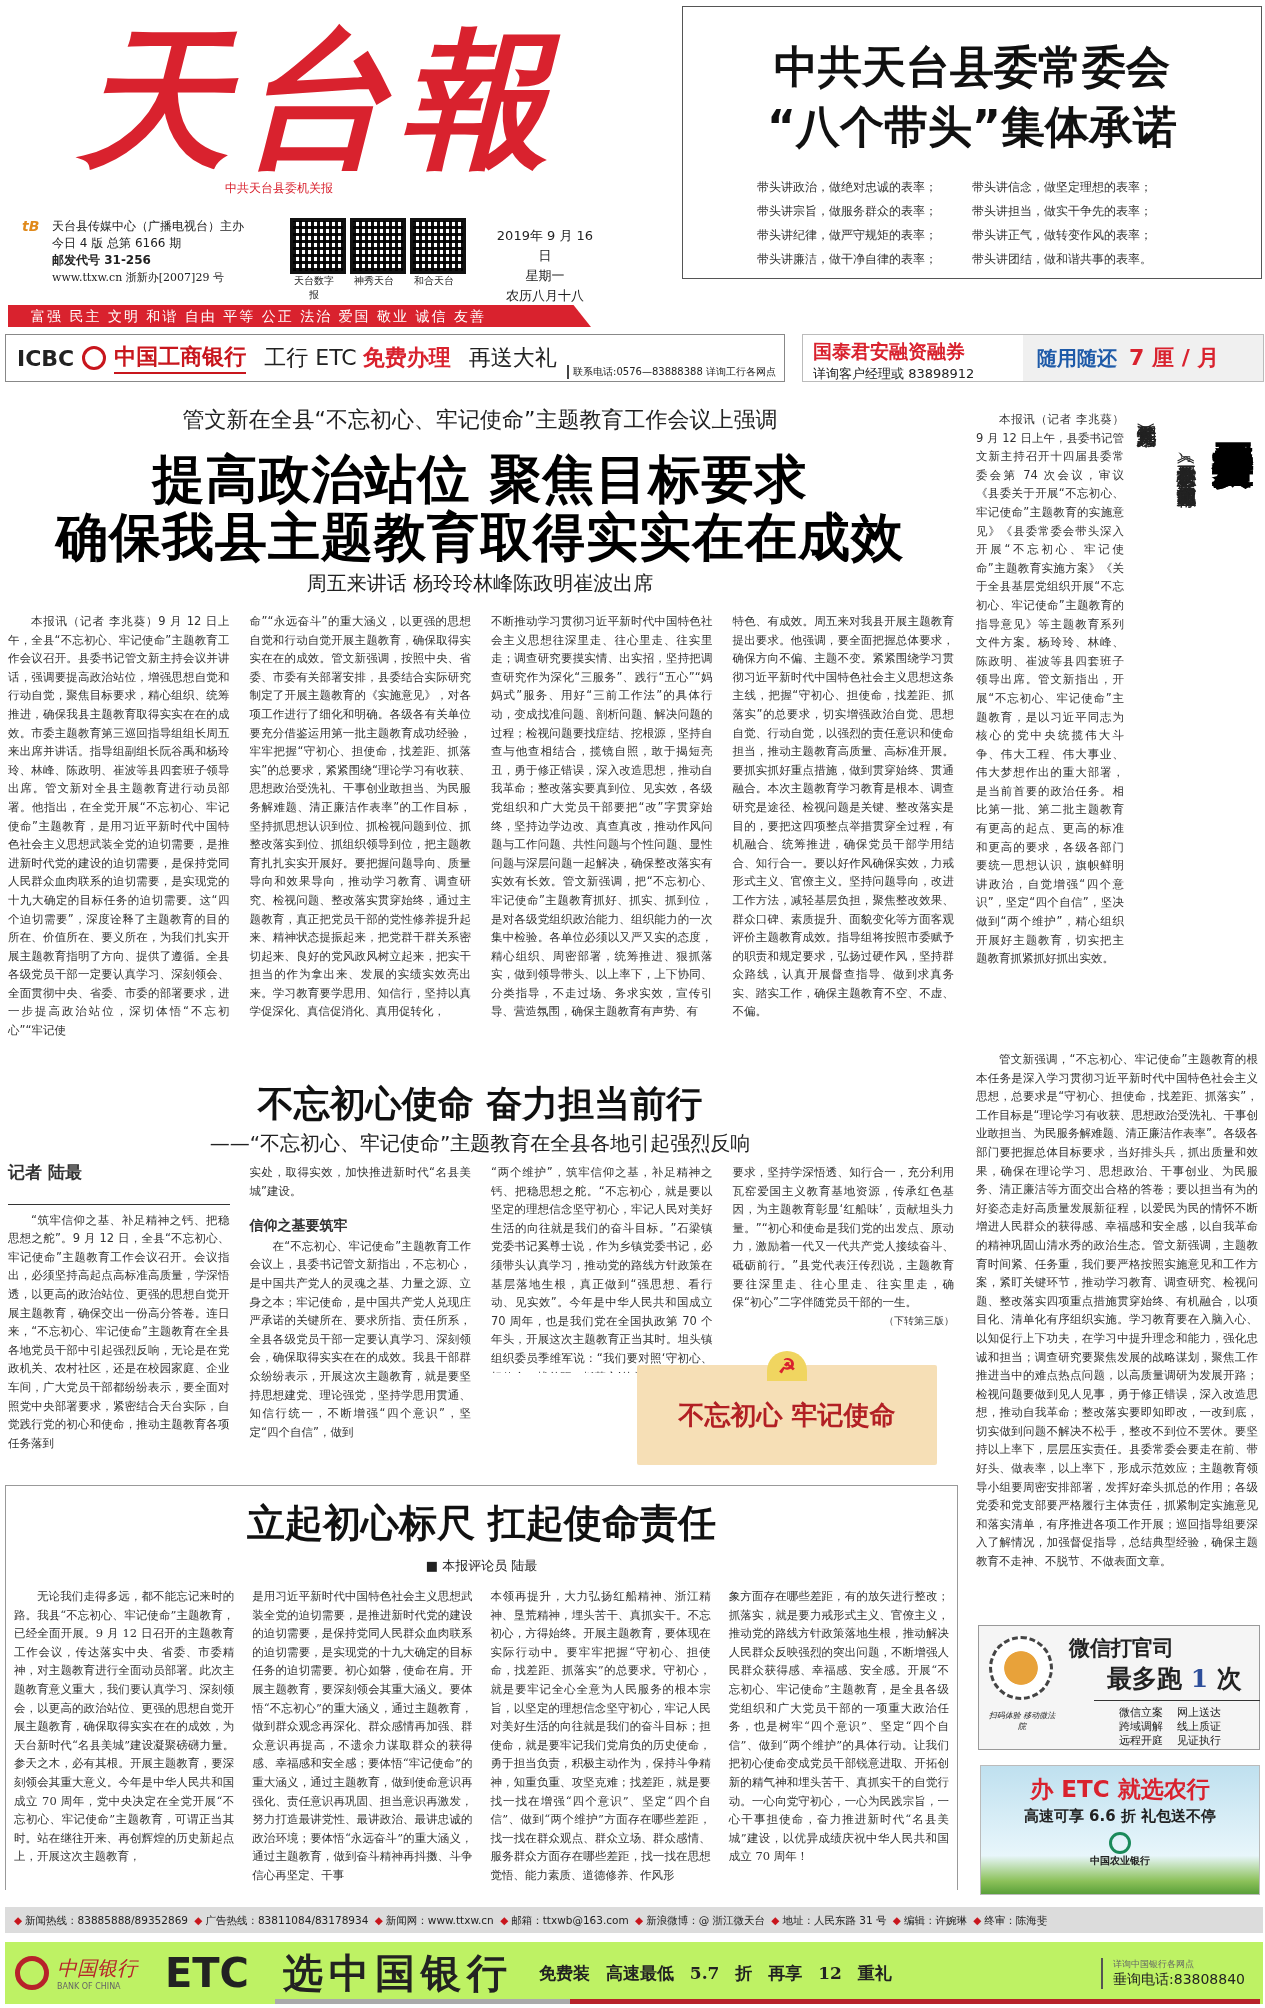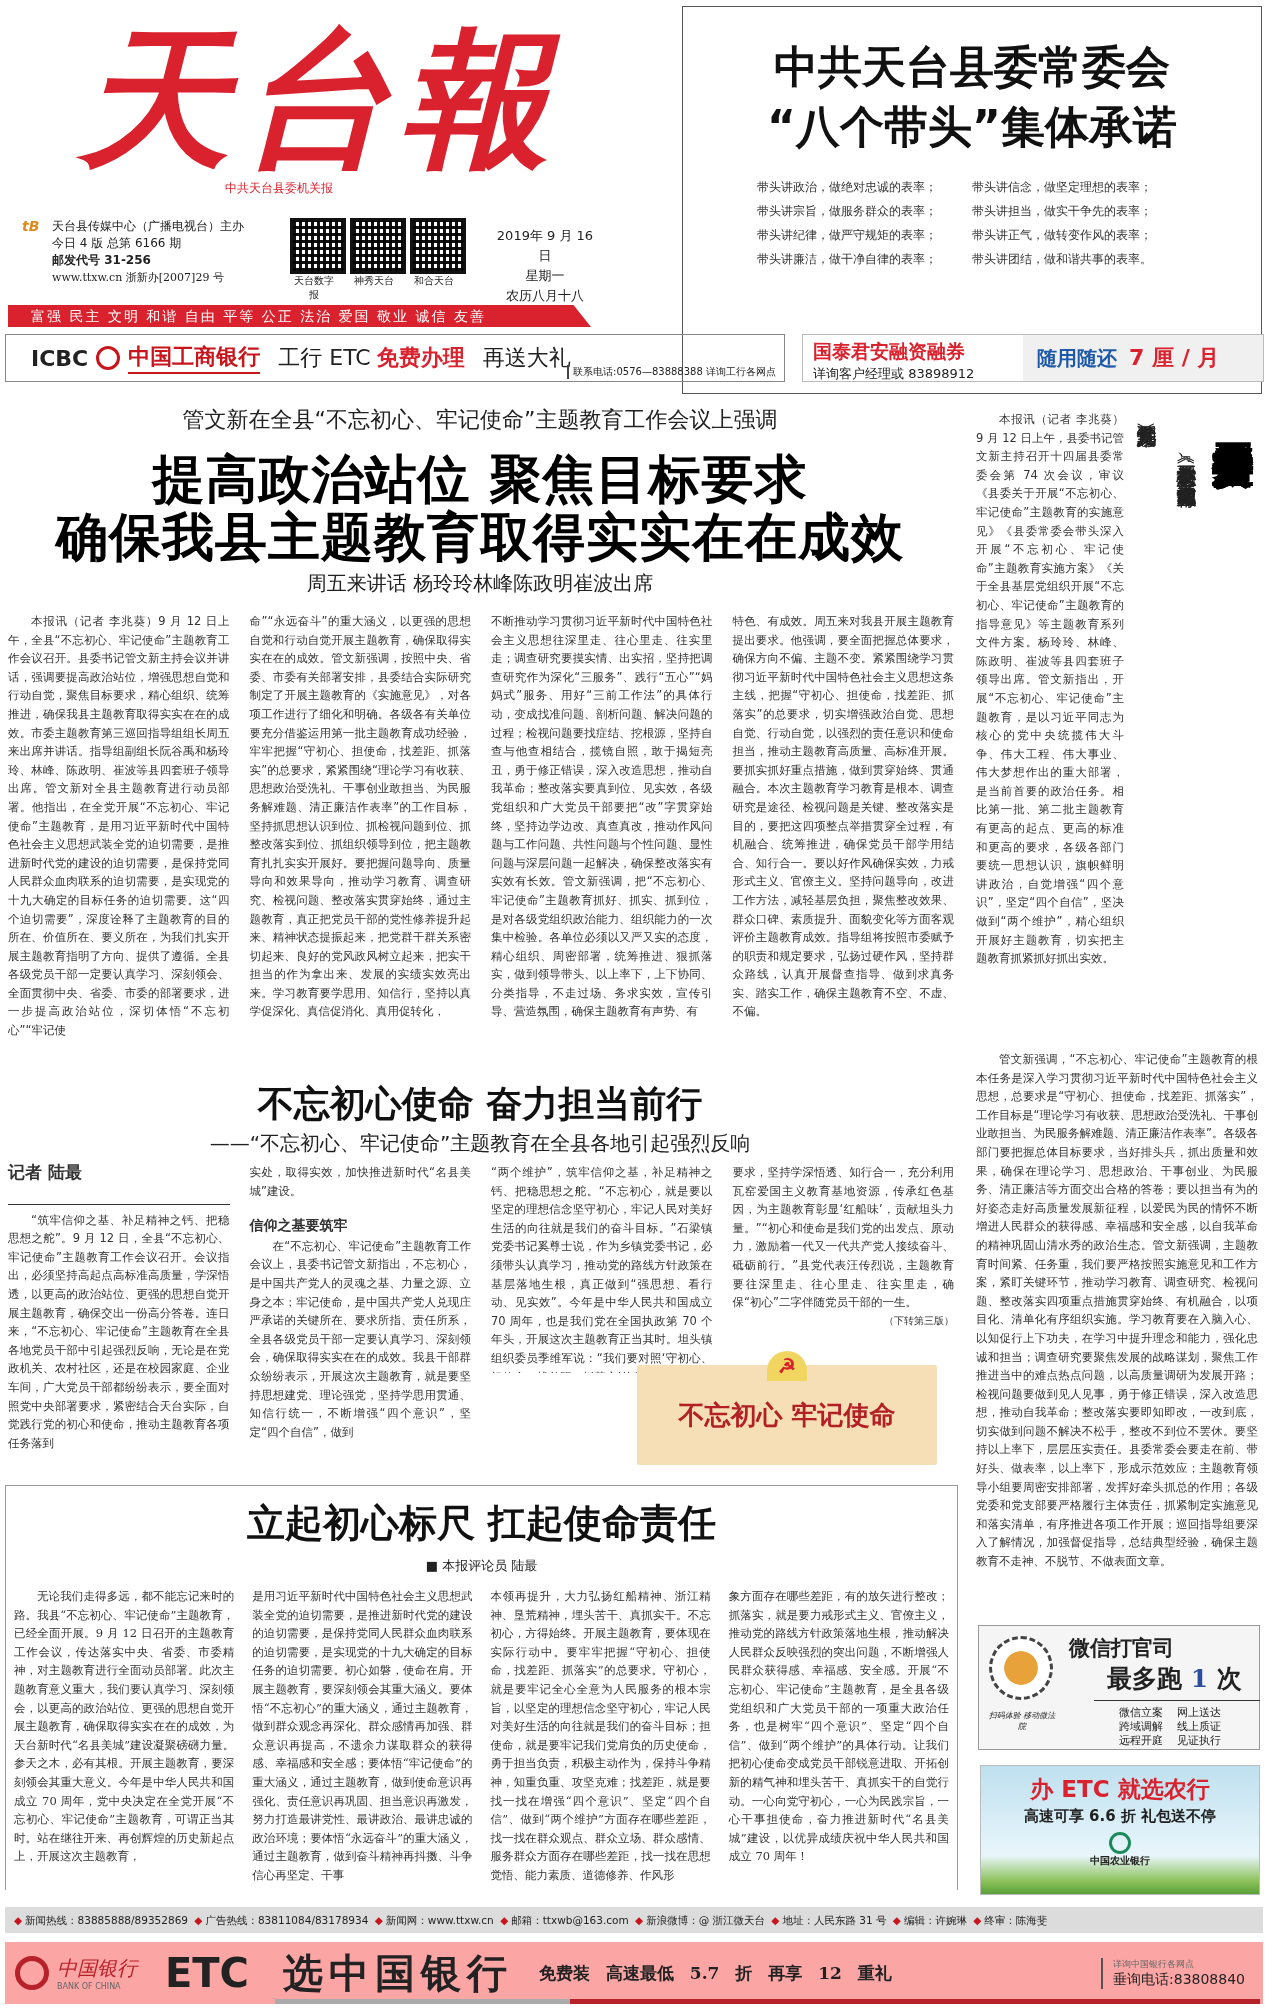--- a/index.html
+++ b/index.html
@@ -10,24 +10,24 @@
 .pub-block{left:22px;top:218px;font-size:12px;line-height:17px}
 .pub-logo{position:absolute;left:0;top:0;color:#e08a1c;font-weight:bold;font-style:italic;font-size:14px}
 .pub-lines{margin-left:30px}
 .qr-row{left:290px;top:218px;display:flex;gap:12px}
 .qr{width:48px;text-align:center;font-size:10px}
 .qr-box{width:56px;height:56px;background:
  repeating-linear-gradient(90deg,#111 0 3px,#fff 3px 6px),
  repeating-linear-gradient(0deg,#111 0 3px,#fff 3px 7px);background-blend-mode:multiply;border:3px solid #111}
 .date-block{left:490px;top:226px;text-align:center;font-size:13px;line-height:20px;width:110px}
 .values-bar{left:8px;top:305px;width:583px;height:22px;background:#d9222e;clip-path:polygon(0 0,97% 0,100% 100%,0 100%);color:#fff;font-size:14px;padding-left:23px;line-height:22px;letter-spacing:2px}
-.lead-box{left:682px;top:6px;width:580px;height:388px;border:1.5px solid #555;padding:0}
+.lead-box{left:682px;top:6px;width:580px;height:273px;border:1.5px solid #555;padding:0}
 .lead-title{text-align:center;font-weight:bold;font-size:44px;line-height:60px;margin-top:30px;color:#111}
 .lead-list{margin:22px auto 0;width:430px;display:grid;grid-template-columns:1fr 1fr;row-gap:7px;font-size:12px;color:#333}
-.ad-icbc{left:5px;top:334px;width:780px;height:48px;border:1px solid #888;display:flex;align-items:center;padding-left:25px}
+.ad-icbc{left:5px;top:334px;width:780px;height:48px;border:1px solid #888;display:flex;align-items:center;padding-left:11px}
 .icbc-logo{font-weight:bold;font-size:22px;color:#222}
 .icbc-circle{width:24px;height:24px;border:3px solid #c8161d;border-radius:50%;margin:0 8px;display:inline-block}
 .icbc-name{font-size:22px;font-weight:bold;color:#c8161d;border-bottom:2px solid #c8161d;margin-right:18px}
 .icbc-etc{font-size:22px}
 .icbc-free{font-size:22px;font-weight:bold;color:#d9222e;margin:0 18px 0 6px}
 .icbc-gift{font-size:22px}
 .icbc-tel{position:absolute;right:8px;bottom:2px;font-size:10px;border-left:2px solid #444;padding-left:4px}
 .ad-gtja{left:802px;top:334px;width:462px;height:48px;border:1px solid #bbb;display:flex}
 .gtja-left{width:220px;padding:4px 10px}
 .gtja-name{color:#d9222e;font-size:19px;font-weight:bold}
@@ -70,21 +70,21 @@
 .court-one{color:#2d4e9a}
 .court-line{position:absolute;left:115px;top:74px;width:166px;border-top:1px solid #333}
 .court-grid{position:absolute;left:140px;top:80px;display:grid;grid-template-columns:auto auto;column-gap:14px;font-size:11px;color:#222;line-height:14px}
 .ad-abc{left:980px;top:1765px;width:280px;height:130px;background:linear-gradient(#bfe0ef,#e8f6fb 70%,#8cc15a 90%,#5aa03a);border:1px solid #bbb}
 .abc-t1{text-align:center;color:#d9222e;font-size:23px;font-weight:bold;margin-top:8px}
 .abc-t2{text-align:center;font-size:15px;font-weight:bold;margin-top:2px}
 .abc-logo{width:22px;height:22px;border:3px solid #1a8a5a;border-radius:50%;margin:6px auto 0}
 .abc-name{text-align:center;font-size:10px;font-weight:bold}
 .footer{left:5px;top:1907px;width:1258px;height:26px;background:#dcdcdc;font-size:10.5px;line-height:26px;padding-left:6px;white-space:nowrap;overflow:hidden}
 .footer .dia{color:#c8161d;margin:0 3px}
-.ad-boc{left:5px;top:1942px;width:1258px;height:62px;background:#fca5a5;display:flex;align-items:center}
+.ad-boc{left:5px;top:1942px;width:1258px;height:62px;background:#bef264;display:flex;align-items:center}
 .boc-logo{width:34px;height:34px;border:5px solid #b7222a;border-radius:50%;margin:0 8px 0 10px}
 .boc-cn{font-family:"DejaVu Serif",serif;font-size:20px;color:#b7222a;font-style:italic}
 .boc-en{font-size:8px;color:#666}
 .boc-etc{font-size:40px;font-weight:bold;margin:0 34px 0 28px}
 .boc-choose{font-size:40px;font-weight:bold;letter-spacing:6px}
 .boc-promo{font-size:17px;font-weight:bold;margin-left:26px;font-family:"DejaVu Serif",serif;word-spacing:10px}
 .boc-tel{margin-left:auto;margin-right:18px;border-left:2px solid #555;padding-left:10px;font-size:14px}
 .boc-tel small{display:block;font-size:9px;color:#666}
 .boc-bar{position:absolute;left:270px;bottom:0;height:5px;width:985px;background:linear-gradient(90deg,#aaa 0 30%,#b7222a 30%)}
 </style>

